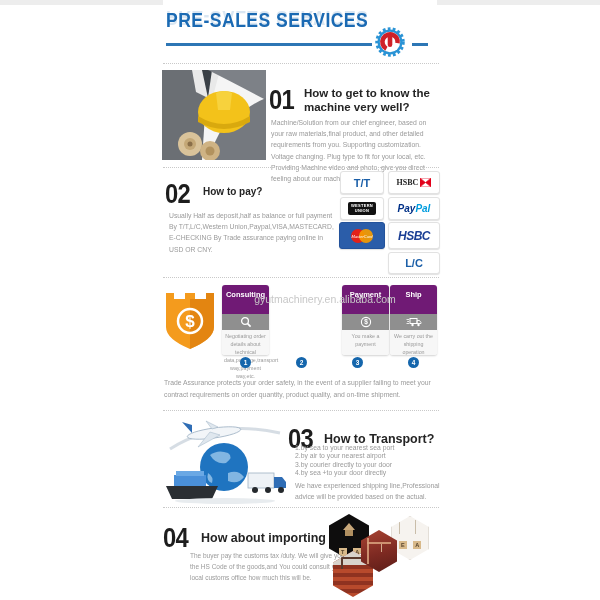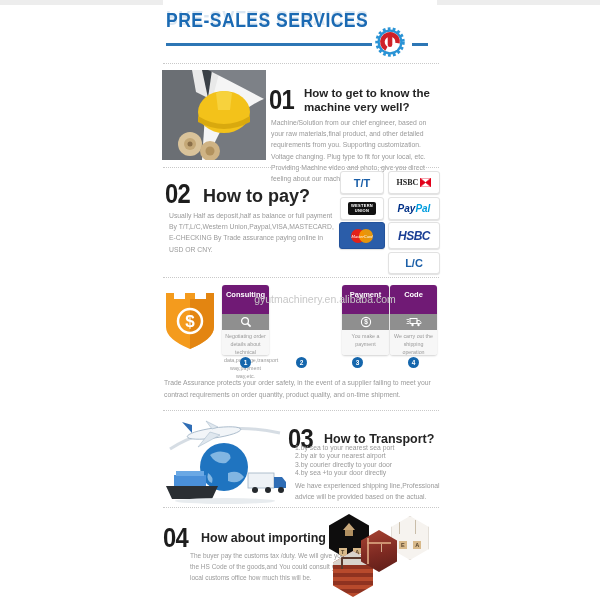--- a/index.html
+++ b/index.html
@@ -91,21 +91,21 @@
       <circle cx="48" cy="81" r="4.5" fill="#b2925e"></circle>
     </svg>
   </div>
   <div class="abs big-num" style="left:269px;top:84px;">01</div>
   <div class="abs sec-title" style="left:304px;top:87px;width:140px;font-size:11.5px;">How to get to know the machine very well?</div>
   <div class="abs body-text" style="left:271px;top:117px;width:170px;font-size:6.8px;">Machine/Solution from our chief engineer, based on your raw materials,final product, and other detailed requirements from you. Supporting customization. Voltage changing. Plug type to fit for your local, etc. Providing Machine video and photo, give you direct feeling about our machine.</div>
 
   <div class="abs divider" style="top:167px;"></div>
 
   <div class="abs big-num" style="left:165px;top:178px;">02</div>
-  <div class="abs sec-title" style="left:203px;top:186px;font-size:18px;">How to pay?</div>
+  <div class="abs sec-title" style="left:203px;top:186px;font-size:10px;">How to pay?</div>
   <div class="abs body-text" style="left:169px;top:210px;width:166px;font-size:6.8px;">Usually Half as deposit,half as balance or full payment By T/T,L/C,Western Union,Paypal,VISA,MASTECARD, E-CHECKING By Trade assurance paying online in USD OR CNY.</div>
 
   <div class="abs badge badge-tt" style="left:340px;top:171px;width:42px;height:21px;">T/T</div>
   <div class="abs badge" style="left:388px;top:171px;width:50px;height:21px;">
     <span class="hsbc-text">HSBC</span>
     <svg width="11" height="9" viewBox="0 0 11 9">
       <polygon points="0,0 5.5,4.5 0,9" fill="#e2001a"></polygon>
       <polygon points="11,0 5.5,4.5 11,9" fill="#e2001a"></polygon>
       <polygon points="0,0 11,0 5.5,4.5" fill="#fff" stroke="#e2001a" stroke-width="0.7"></polygon>
       <polygon points="0,9 11,9 5.5,4.5" fill="#fff" stroke="#e2001a" stroke-width="0.7"></polygon>
@@ -156,21 +156,21 @@
     <div class="step-head">Payment</div>
     <div class="step-band">
       <svg width="12" height="12" viewBox="0 0 12 12">
           <circle cx="6" cy="6" r="4.6" fill="none" stroke="#fff" stroke-width="1.1"></circle>
           <text x="6" y="8.4" font-size="6.5" fill="#fff" text-anchor="middle" font-weight="bold">$</text>
         </svg>
     </div>
     <div class="step-body">You make a payment</div>
   </div>
   <div class="abs step-card" style="left:390px;">
-    <div class="step-head">Code</div>
+    <div class="step-head">Ship</div>
     <div class="step-band">
       <svg width="16" height="12" viewBox="0 0 16 12">
           <rect x="4" y="2.5" width="7" height="5" fill="none" stroke="#fff" stroke-width="1"></rect>
           <path d="M11,4.5 L13.5,4.5 L15,6.5 L15,7.5 L11,7.5 Z" fill="none" stroke="#fff" stroke-width="0.9"></path>
           <circle cx="6.5" cy="9" r="1.2" fill="#fff"></circle>
           <circle cx="12.5" cy="9" r="1.2" fill="#fff"></circle>
           <line x1="0.5" y1="3.5" x2="3" y2="3.5" stroke="#fff" stroke-width="0.8"></line>
           <line x1="1.2" y1="5.5" x2="3" y2="5.5" stroke="#fff" stroke-width="0.8"></line>
           <line x1="0.5" y1="7.5" x2="3" y2="7.5" stroke="#fff" stroke-width="0.8"></line>
         </svg>

